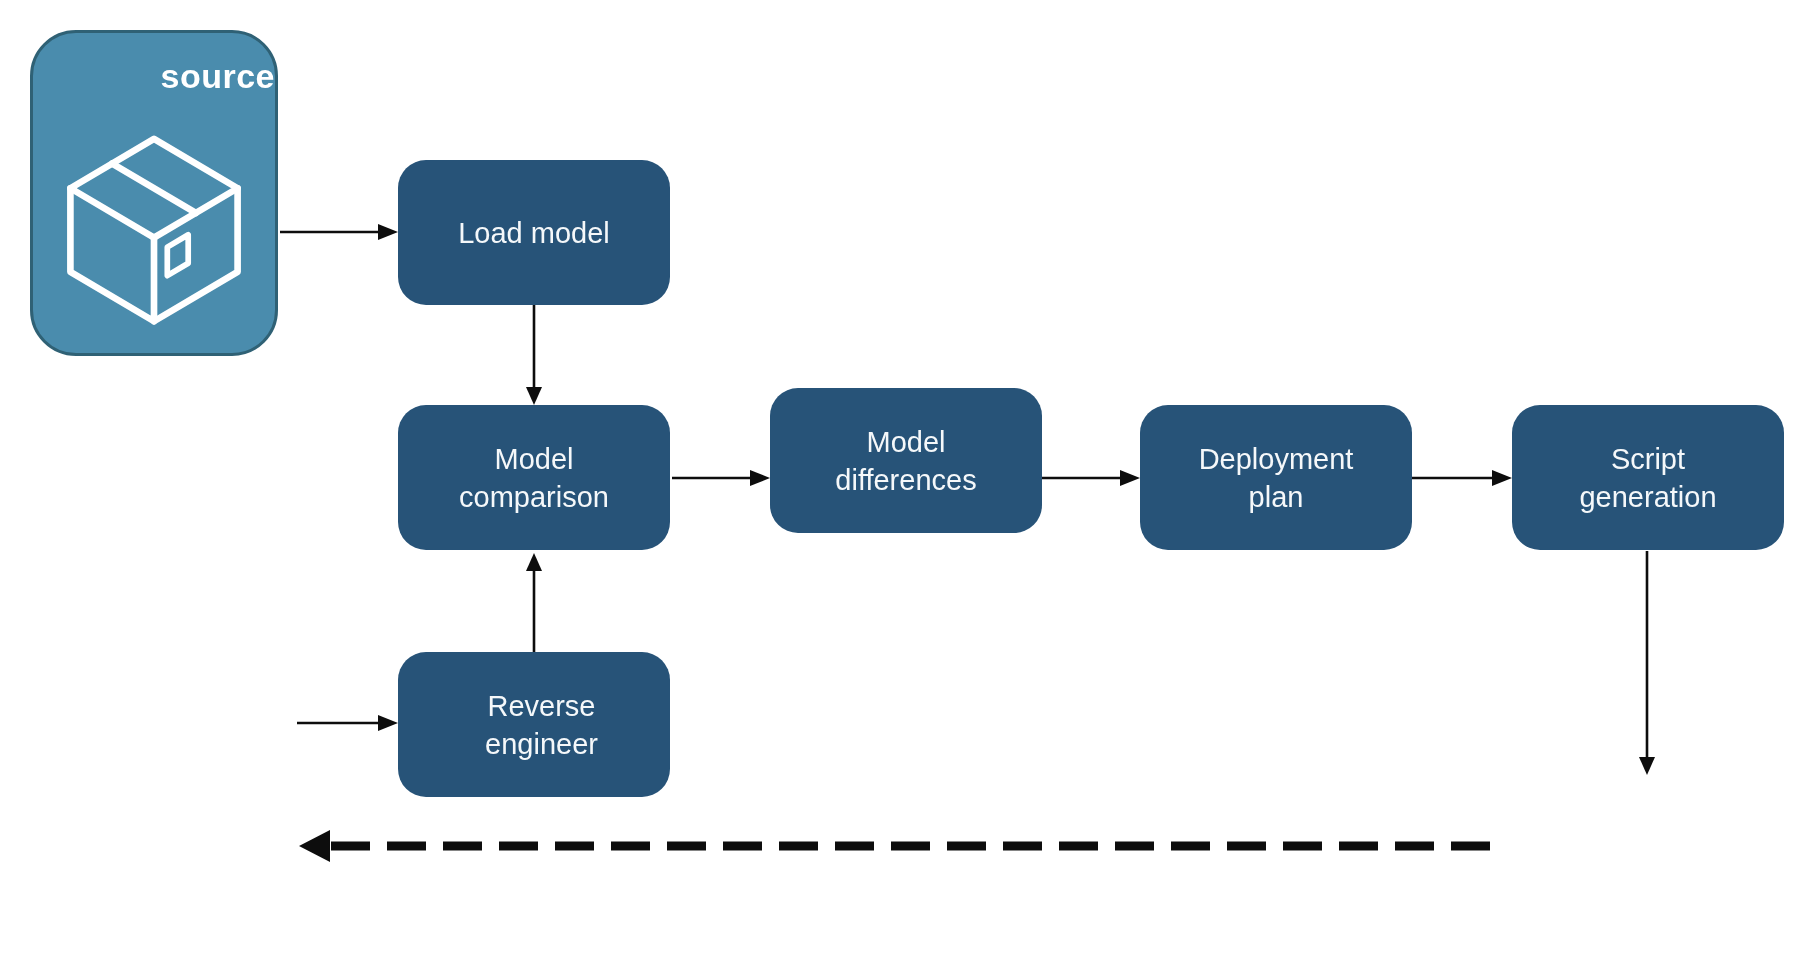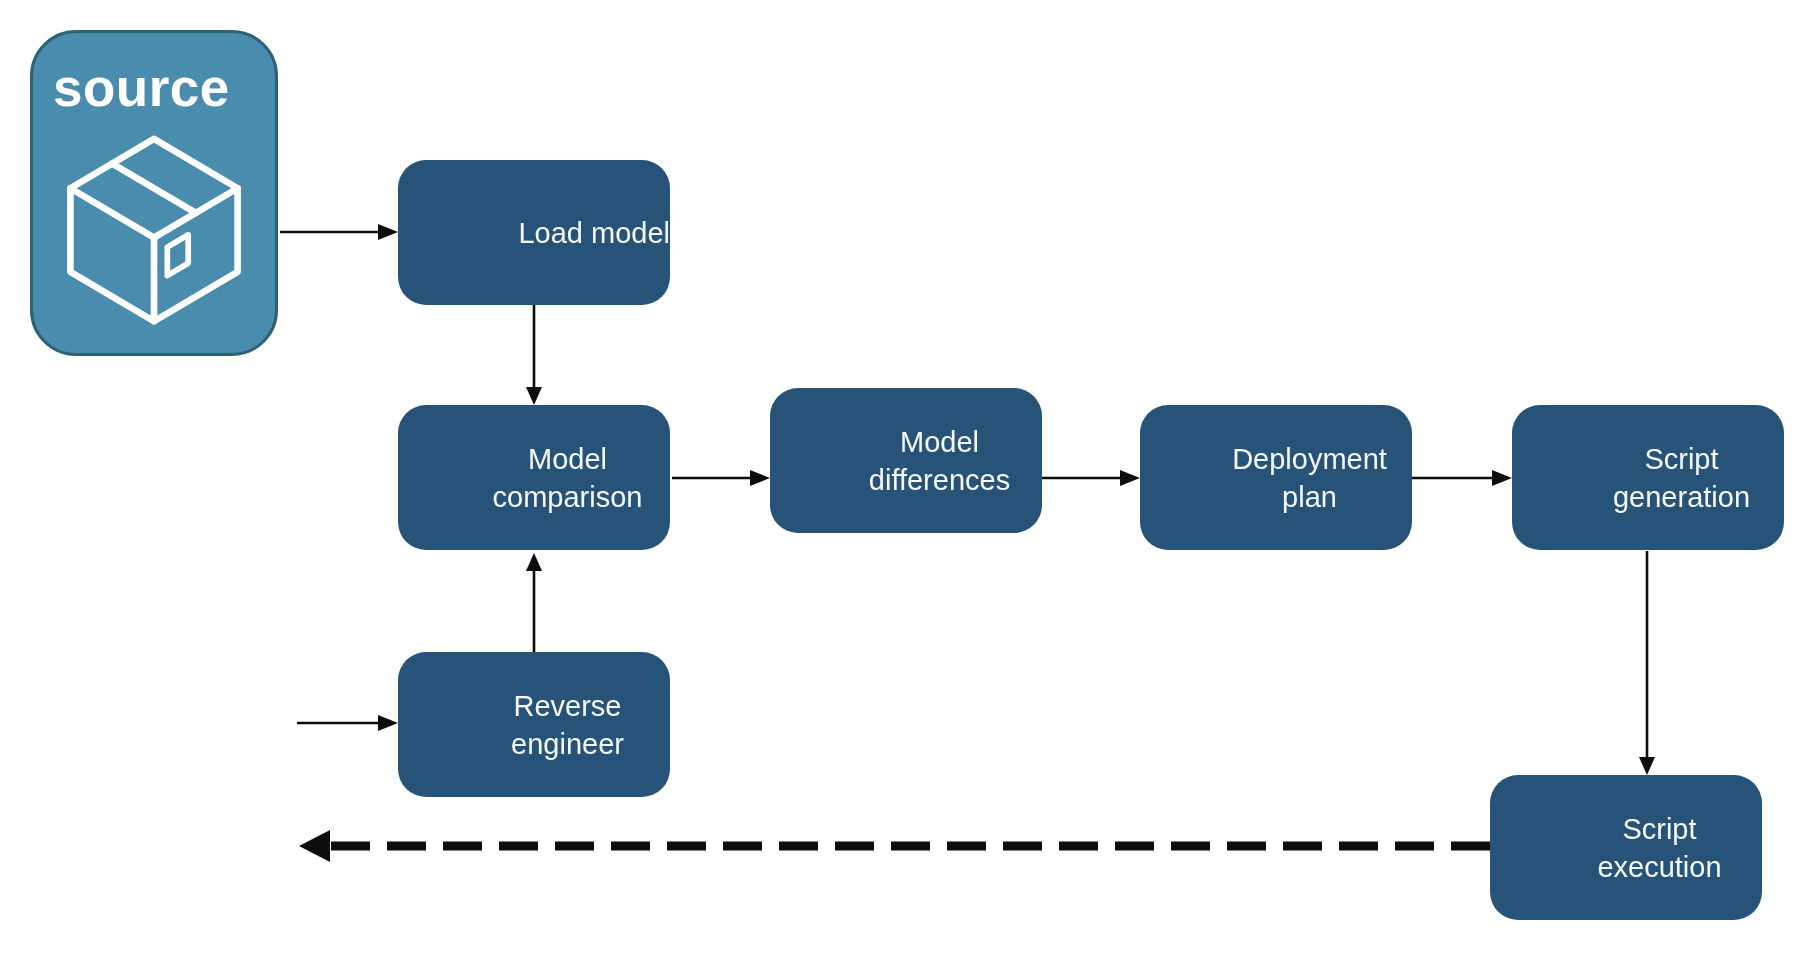--- a/index.html
+++ b/index.html
@@ -37,47 +37,46 @@
   }
   .edge-head { fill: var(--arrow); stroke: none; }
   .node { position: absolute; }
   .terminal {
     background: var(--terminal-fill);
     border: 3px solid var(--terminal-border);
     border-radius: 46px;
   }
   .tlabel {
     margin-top: 24px;
-    text-align: left;
+    text-align: right;
     color: var(--label-text);
-    font-size: 53px;
+    font-size: 34px;
     font-weight: 700;
     letter-spacing: 0.5px;
-    margin-left: 20px;
   }
   .ticon {
     position: absolute;
     left: 50%;
     transform: translateX(-50%);
   }
   .icon-stroke {
     fill: none;
     stroke: #FFFFFF;
     stroke-linejoin: round;
     stroke-linecap: round;
   }
   .icon-dot { fill: #FFFFFF; stroke: none; }
   .process {
     width: 272px;
     height: 145px;
     background: var(--process-fill);
     border-radius: 28px;
     display: flex;
     align-items: center;
-    justify-content: flex-end;
+    justify-content: center;
   }
   .plabel {
     display: block;
     max-width: 205px;
     text-align: center;
     color: #F5F8FA;
     font-size: 29px;
     line-height: 38px;
     font-weight: 400;
   }
@@ -158,17 +157,14 @@
   </div>
   <div class="node process" id="n-script-generation">
     <span class="plabel">Script generation</span>
   </div>
   <div class="node process" id="n-deployment-plan">
     <span class="plabel">Deployment plan</span>
   </div>
   <div class="node process" id="n-reverse-engineer">
     <span class="plabel">Reverse engineer</span>
   </div>
-  <div class="node process" id="n-script-execution">
-    <span class="plabel">Script execution</span>
-  </div>
 
 </div>
 
 </body></html>

